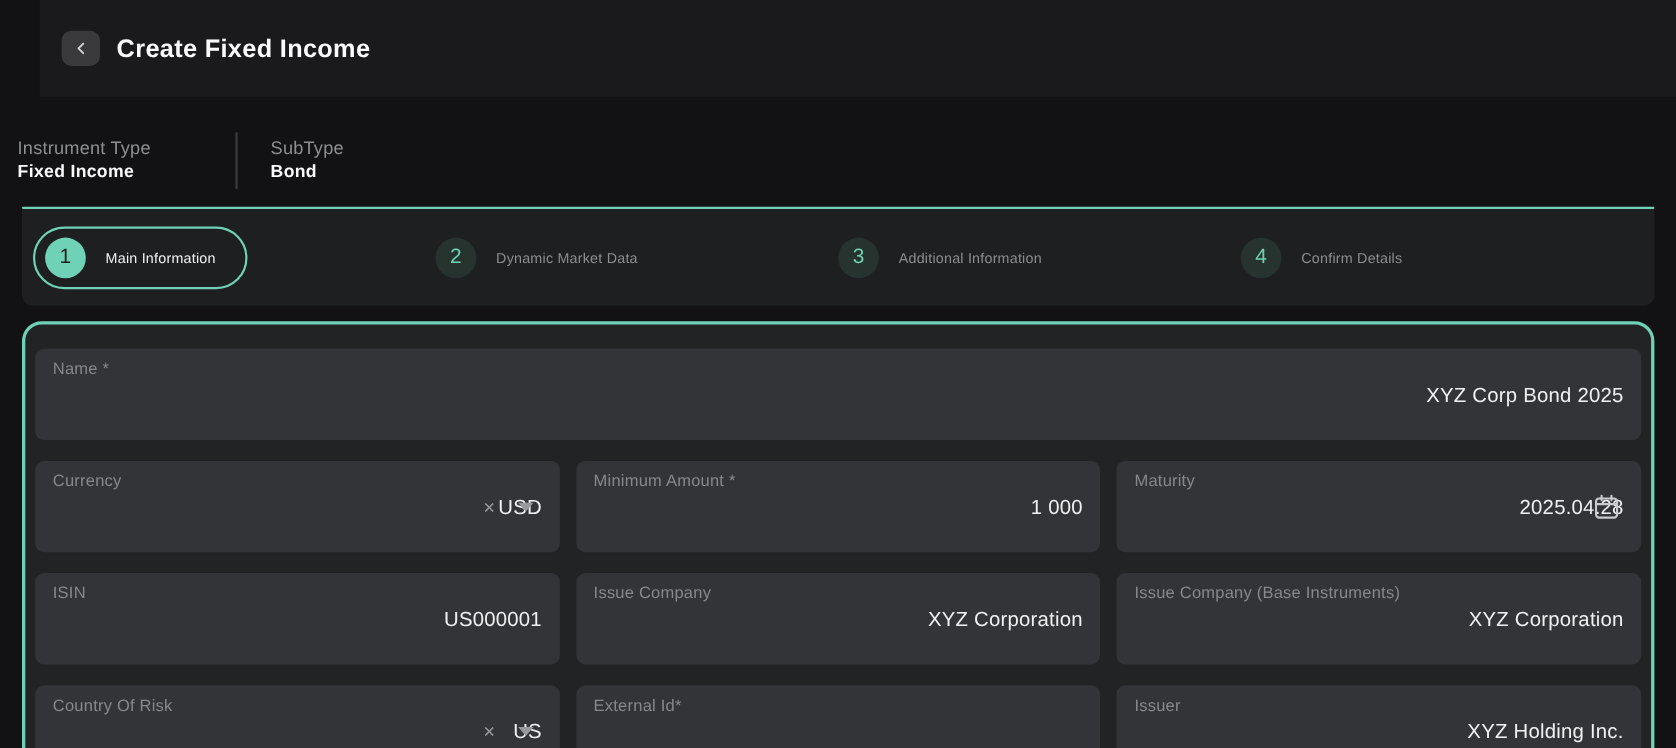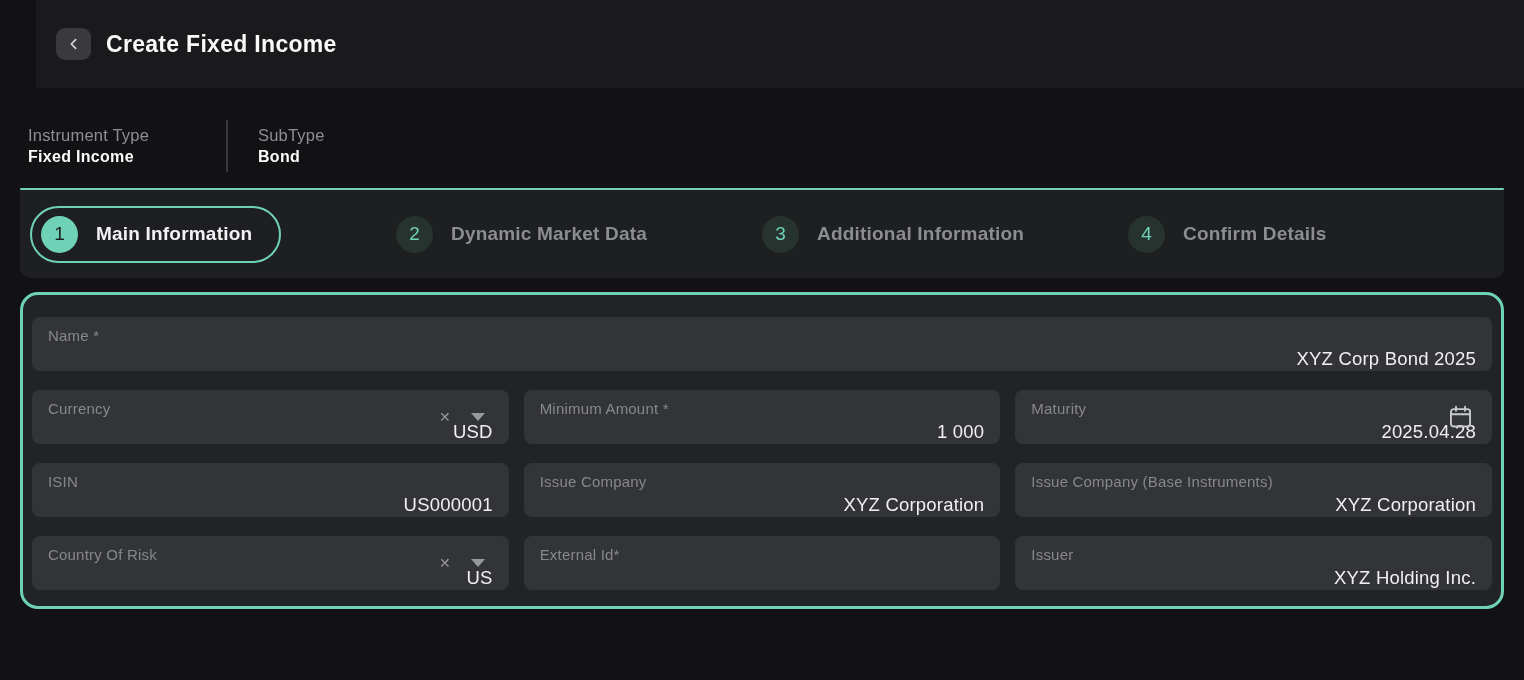--- a/index.html
+++ b/index.html
@@ -36,21 +36,21 @@
     font-size: 23px;
     font-weight: 700;
     letter-spacing: .3px;
     color: #FAFAFB;
   }
 
   
   .typebar {
     display: flex;
     align-items: center;
-    padding: 32px 28px 16px;
+    padding: 32px 16px 16px;
   }
   .type-item { display: flex; flex-direction: column; }
   .type-item.first { width: 168px; }
   .type-label { font-size: 16.5px; color: #8E8F92; letter-spacing: .2px; }
   .type-value { font-size: 16px; font-weight: 700; color: #FAFAFB; margin-top: 3px; letter-spacing: .3px; }
   .vdivider {
     width: 2px; height: 52px;
     background: #3A3B3E;
     border-radius: 2px;
     margin: 0 30px;
@@ -83,21 +83,21 @@
   }
   .step .num {
     width: 37px; height: 37px;
     border-radius: 50%;
     background: #27332F;
     color: #6FD2B6;
     font-size: 19px;
     display: flex; align-items: center; justify-content: center;
     flex: 0 0 auto;
   }
-  .step .lbl { font-size: 19px; color: #8C8D90; letter-spacing: .2px; white-space: nowrap; font-weight: bold; }
+  .step .lbl { font-size: 13px; color: #8C8D90; letter-spacing: .2px; white-space: nowrap; }
   .step.active {
     border: 2px solid #6FD2B6;
     border-radius: 32px;
     padding: 8px 27px 8px 9px;
   }
   .step.active .num { background: #6FD2B6; color: #19211E; }
   .step.active .lbl { color: #F2F2F4; }
 
   
   .card {
@@ -109,21 +109,21 @@
     display: flex;
     flex-direction: column;
     gap: 19px;
   }
   .f-row { display: grid; grid-template-columns: repeat(3, 1fr); gap: 15px; }
   .f-row.single { grid-template-columns: 1fr; }
   .field {
     position: relative;
     background: #333437;
     border-radius: 8px;
-    height: 54px;
+    height: 83px;
     padding: 10px 16px;
     cursor: text;
   }
   .f-label { font-size: 15px; color: #87888B; letter-spacing: .2px; }
   .f-value { font-size: 18.5px; color: #F0F0F2; margin-top: 4px; letter-spacing: .2px; text-align: right; }
   .adorn { position: absolute; top: 50%; transform: translateY(-50%); }
   .clear-x {
     right: 58px;
     color: #98999C;
     font-size: 14px;

